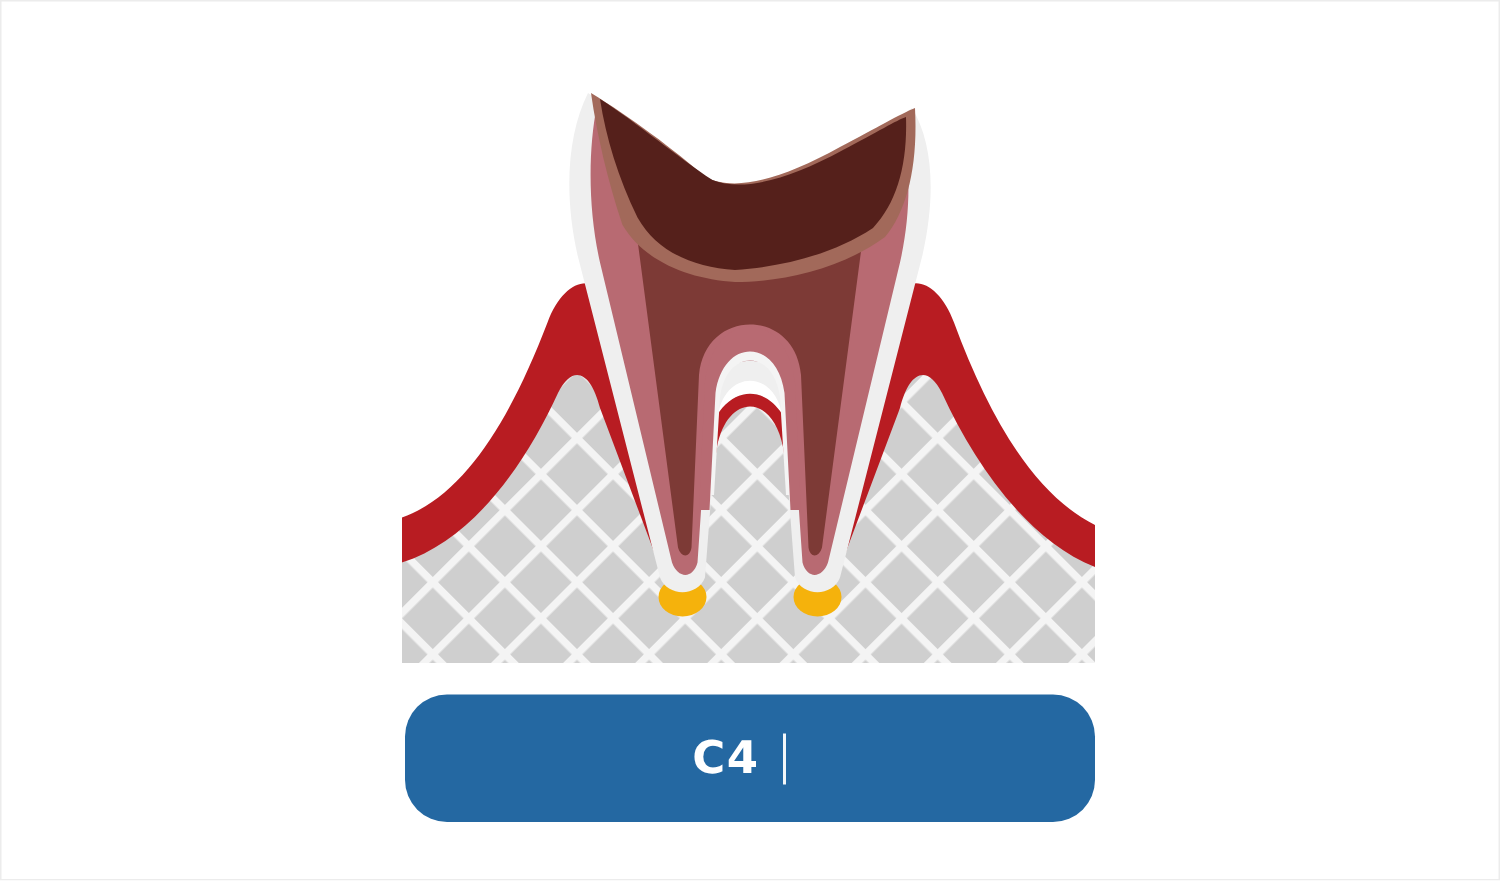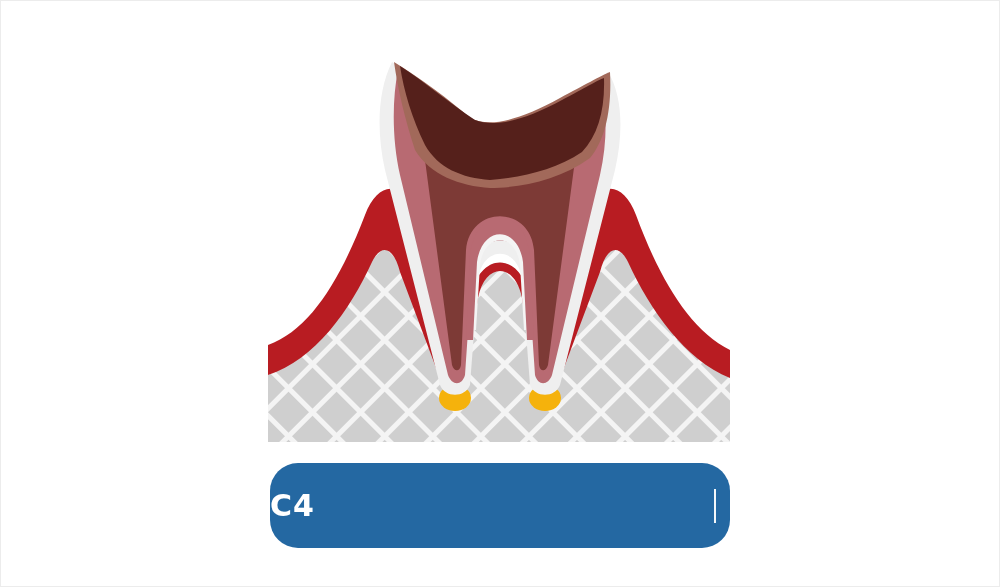--- a/index.html
+++ b/index.html
@@ -5,21 +5,21 @@
   html, body { margin: 0; padding: 0; background: #ffffff; }
   body { width: 1000px; height: 587px; position: relative; overflow: hidden; }
   .frame {
     position: absolute; left: 0; top: 0; width: 998px; height: 585px;
     border: 1px solid #ececec; background: #ffffff;
   }
   .illustration { position: absolute; left: 0; top: 0; width: 1000px; height: 587px; }
   .label-pill {
     position: absolute; left: 270px; top: 463px; width: 460px; height: 85px;
     background: #2468a2; border-radius: 28px;
-    display: flex; align-items: center; justify-content: space-between;
+    display: flex; align-items: center; justify-content: center;
     color: #ffffff; font-family: "DejaVu Sans", sans-serif; font-weight: bold;
     font-size: 30px; letter-spacing: 1px;
   }
   .label-pill .stage { margin-right: 10px; }
   .label-pill .sep {
     display: inline-block; width: 2px; height: 34px; background: #ffffff;
     margin: 0 14px 0 6px; opacity: 0.95;
   }
 </style>
 </head>

